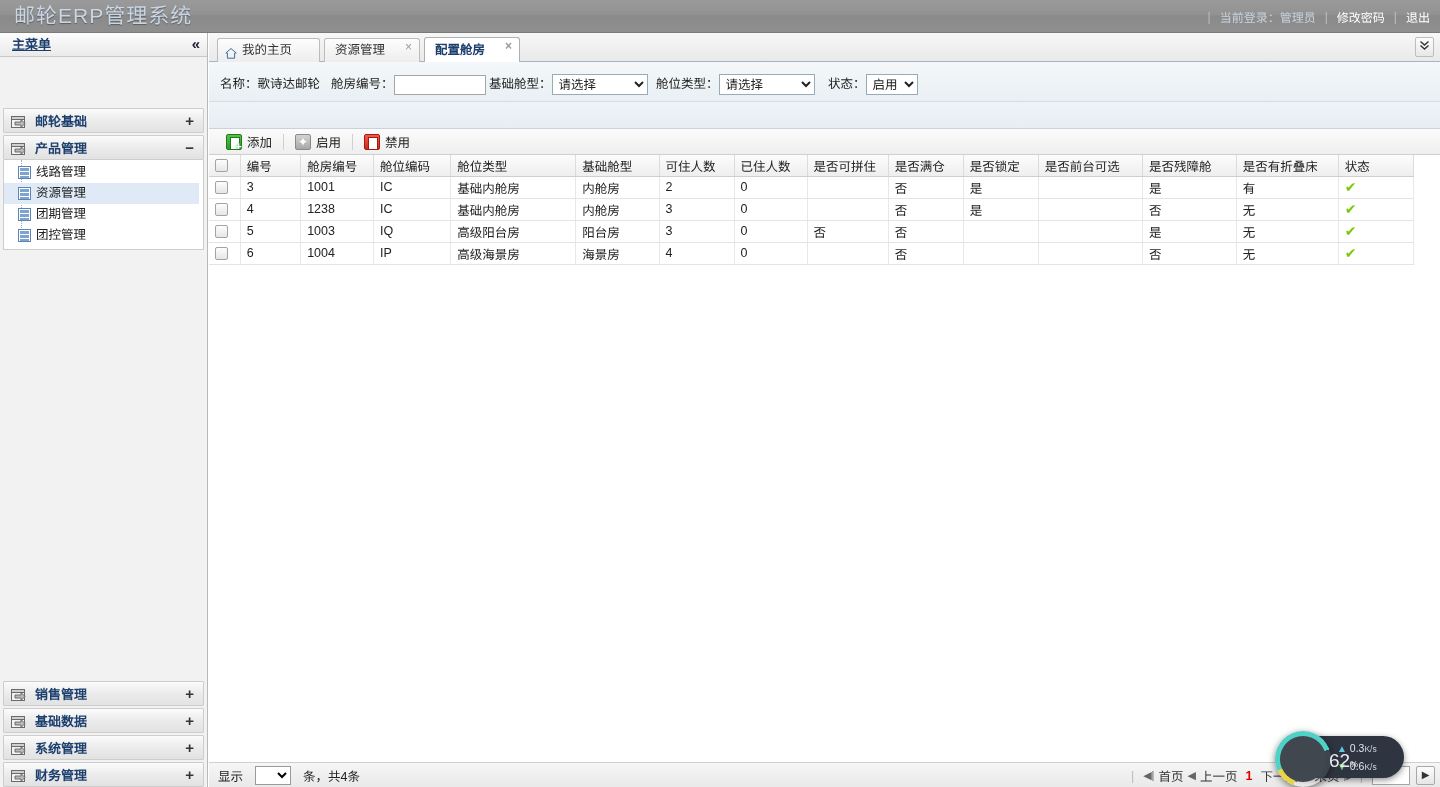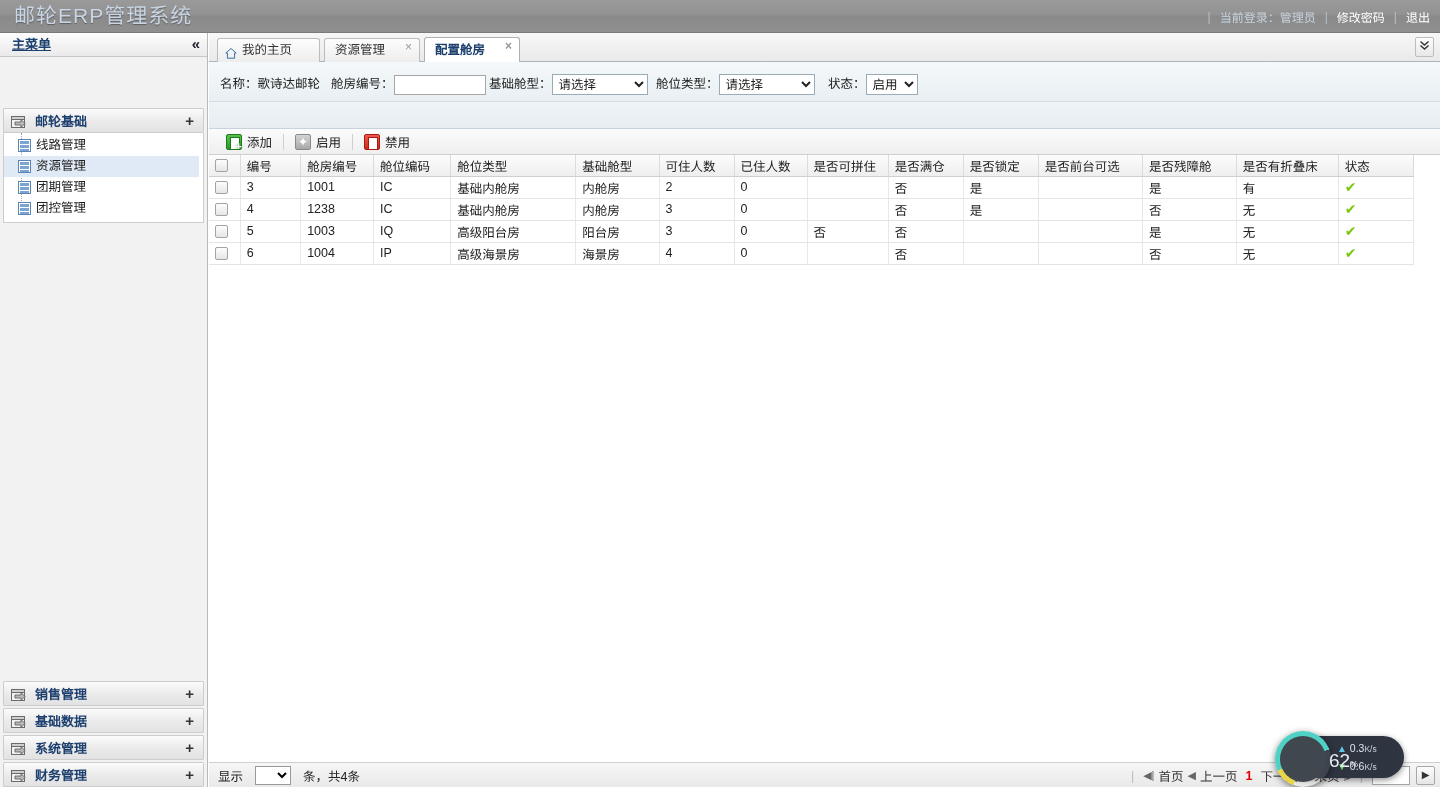--- a/index.html
+++ b/index.html
@@ -339,20 +339,31 @@
           <svg width="17" height="16" viewBox="0 0 17 16">
             <rect x="0.5" y="2.5" width="13" height="11" fill="#f2f2f2" stroke="#6b6b6b"></rect>
             <rect x="0.5" y="2.5" width="13" height="3" fill="#cfcfcf" stroke="#6b6b6b"></rect>
             <path d="M4 8 h6 v-2.5 l4 4 -4 4 V11 H4 z" fill="#b9b9b9" stroke="#555" stroke-width="0.8"></path>
           </svg>
         </span>
         <span>邮轮基础</span>
         <span class="toggle">+</span>
       </div>
 
+      <div class="mgroup">
+        <span class="gicon">
+          <svg width="17" height="16" viewBox="0 0 17 16">
+            <rect x="0.5" y="2.5" width="13" height="11" fill="#f2f2f2" stroke="#6b6b6b"></rect>
+            <rect x="0.5" y="2.5" width="13" height="3" fill="#cfcfcf" stroke="#6b6b6b"></rect>
+            <path d="M4 8 h6 v-2.5 l4 4 -4 4 V11 H4 z" fill="#b9b9b9" stroke="#555" stroke-width="0.8"></path>
+          </svg>
+        </span>
+        <span>产品管理</span>
+        <span class="toggle">−</span>
+      </div>
       <div class="sub">
         <div class="subitem">
           <span class="sicon">
               <i></i>
               <i class="r2"></i>
               <i class="r3"></i>
             </span>
           <span>线路管理</span>
         </div>
         <div class="subitem active">

